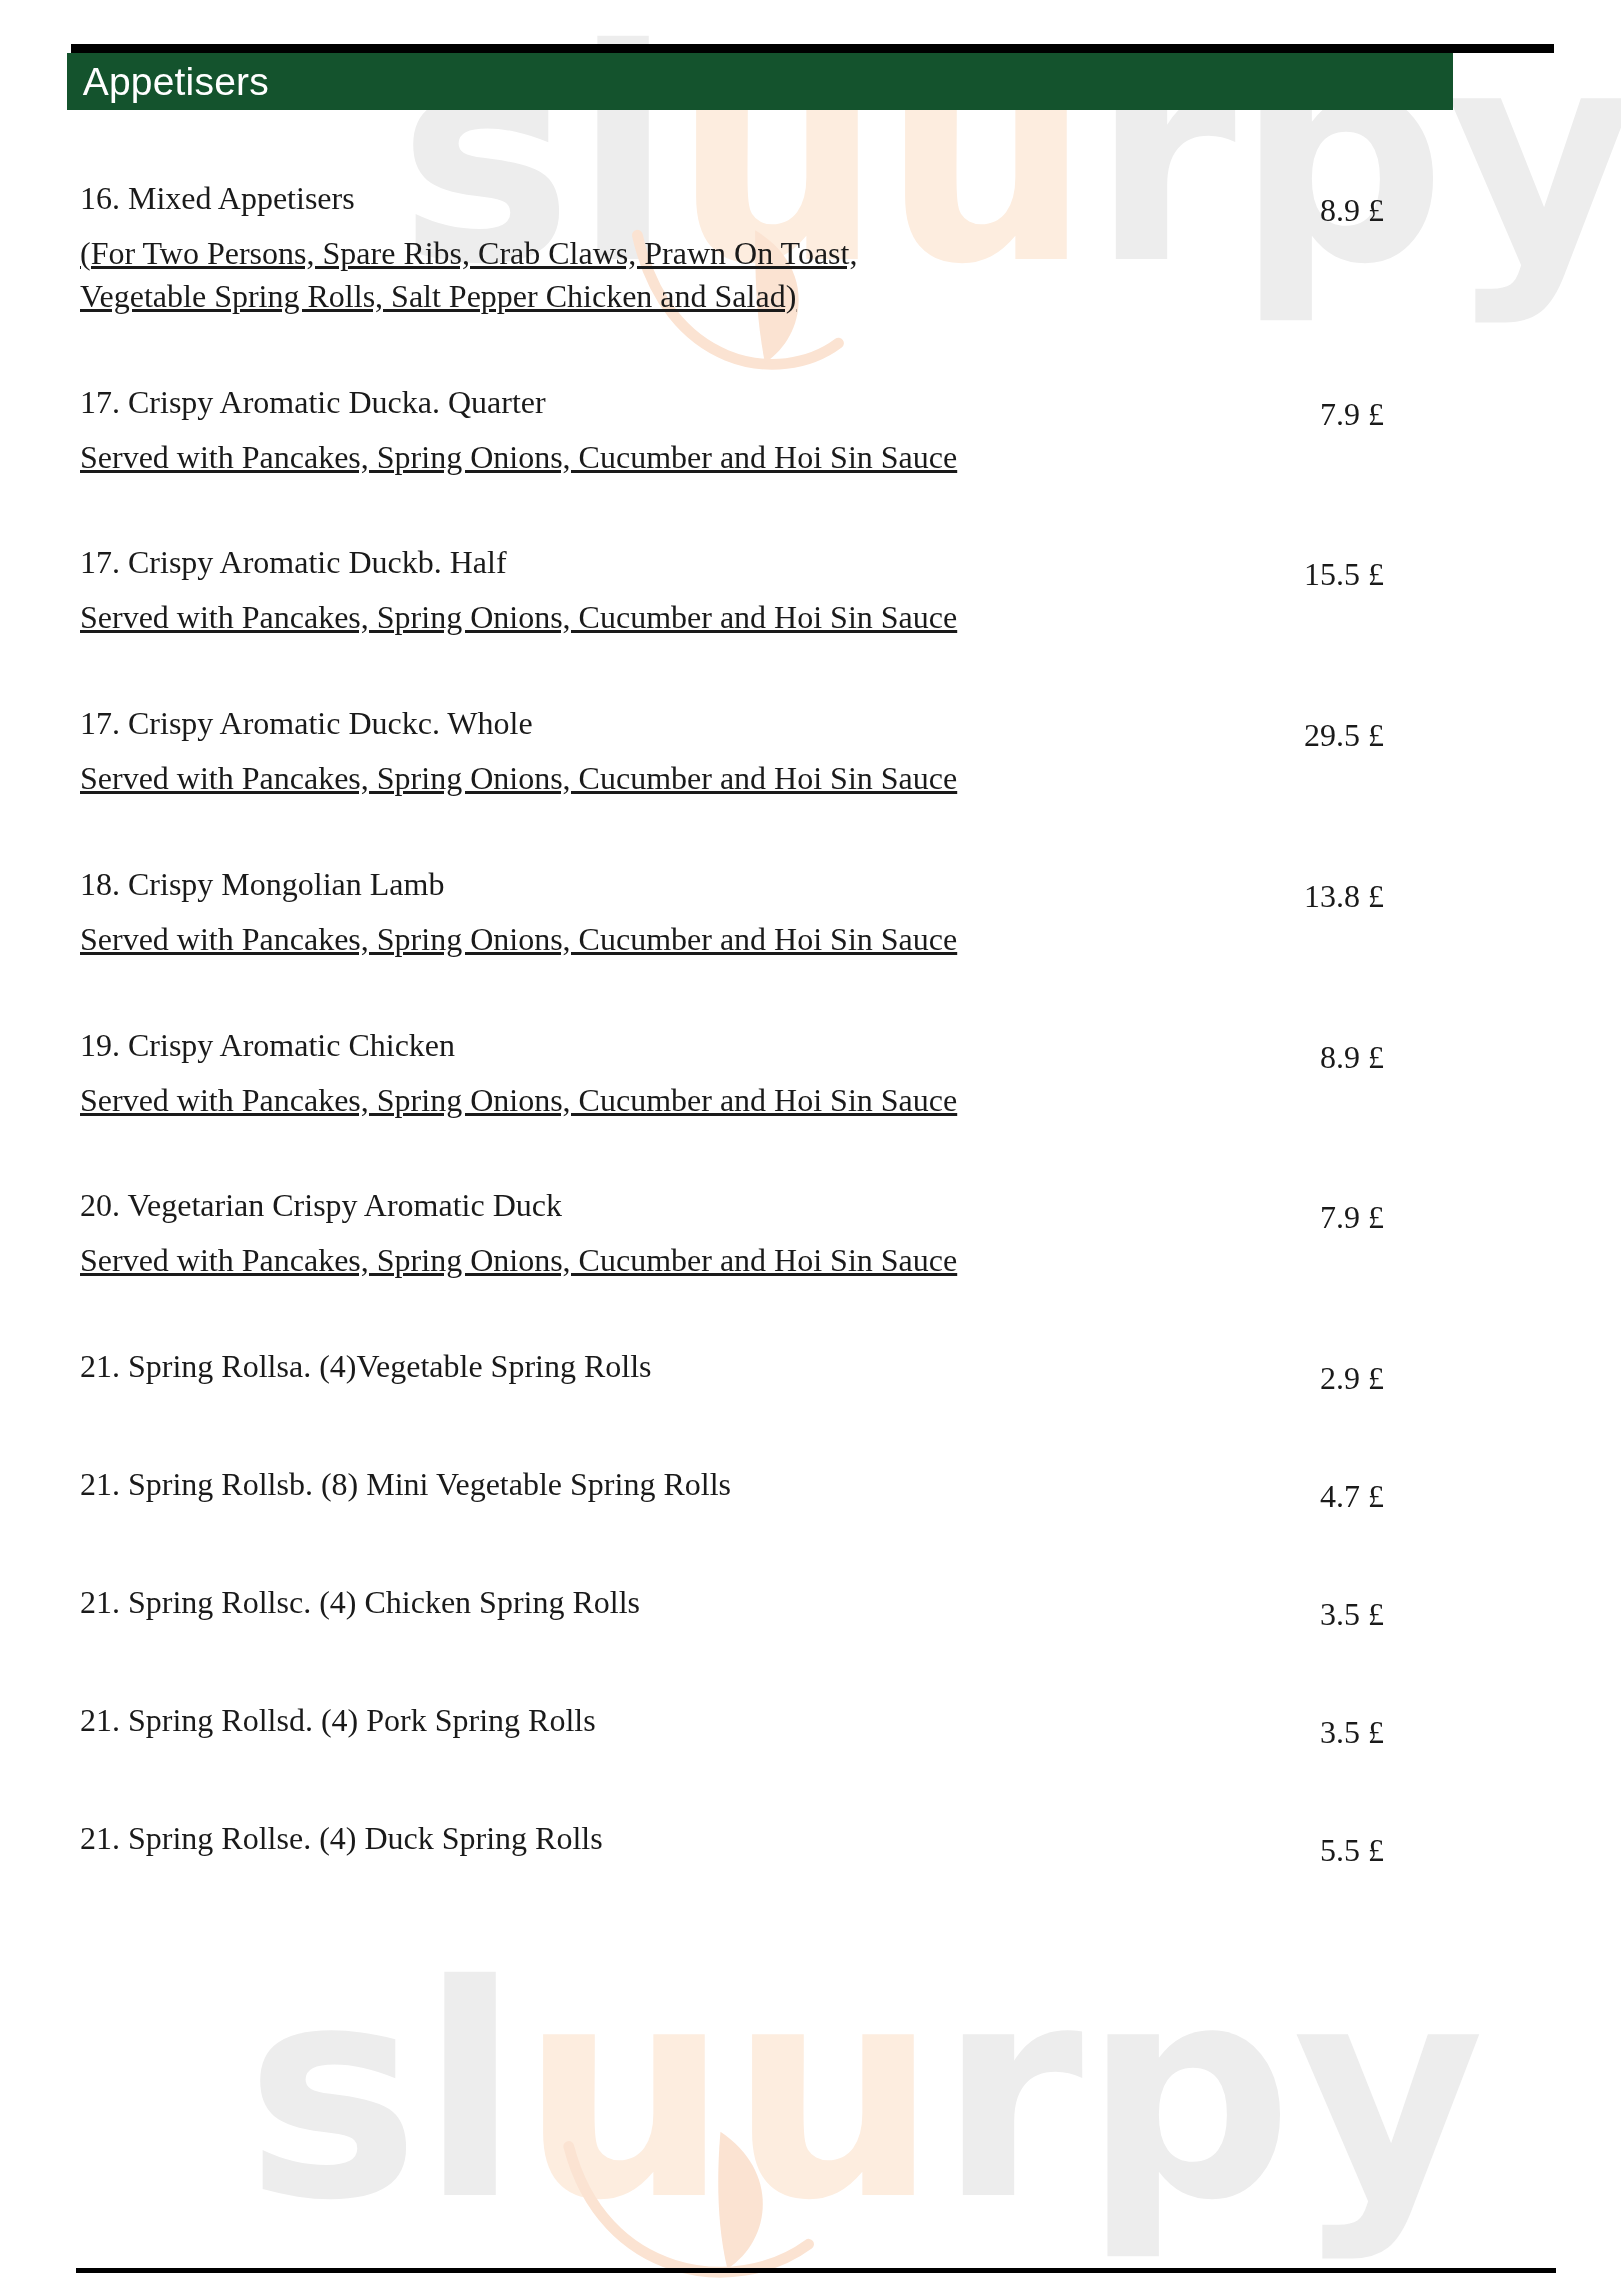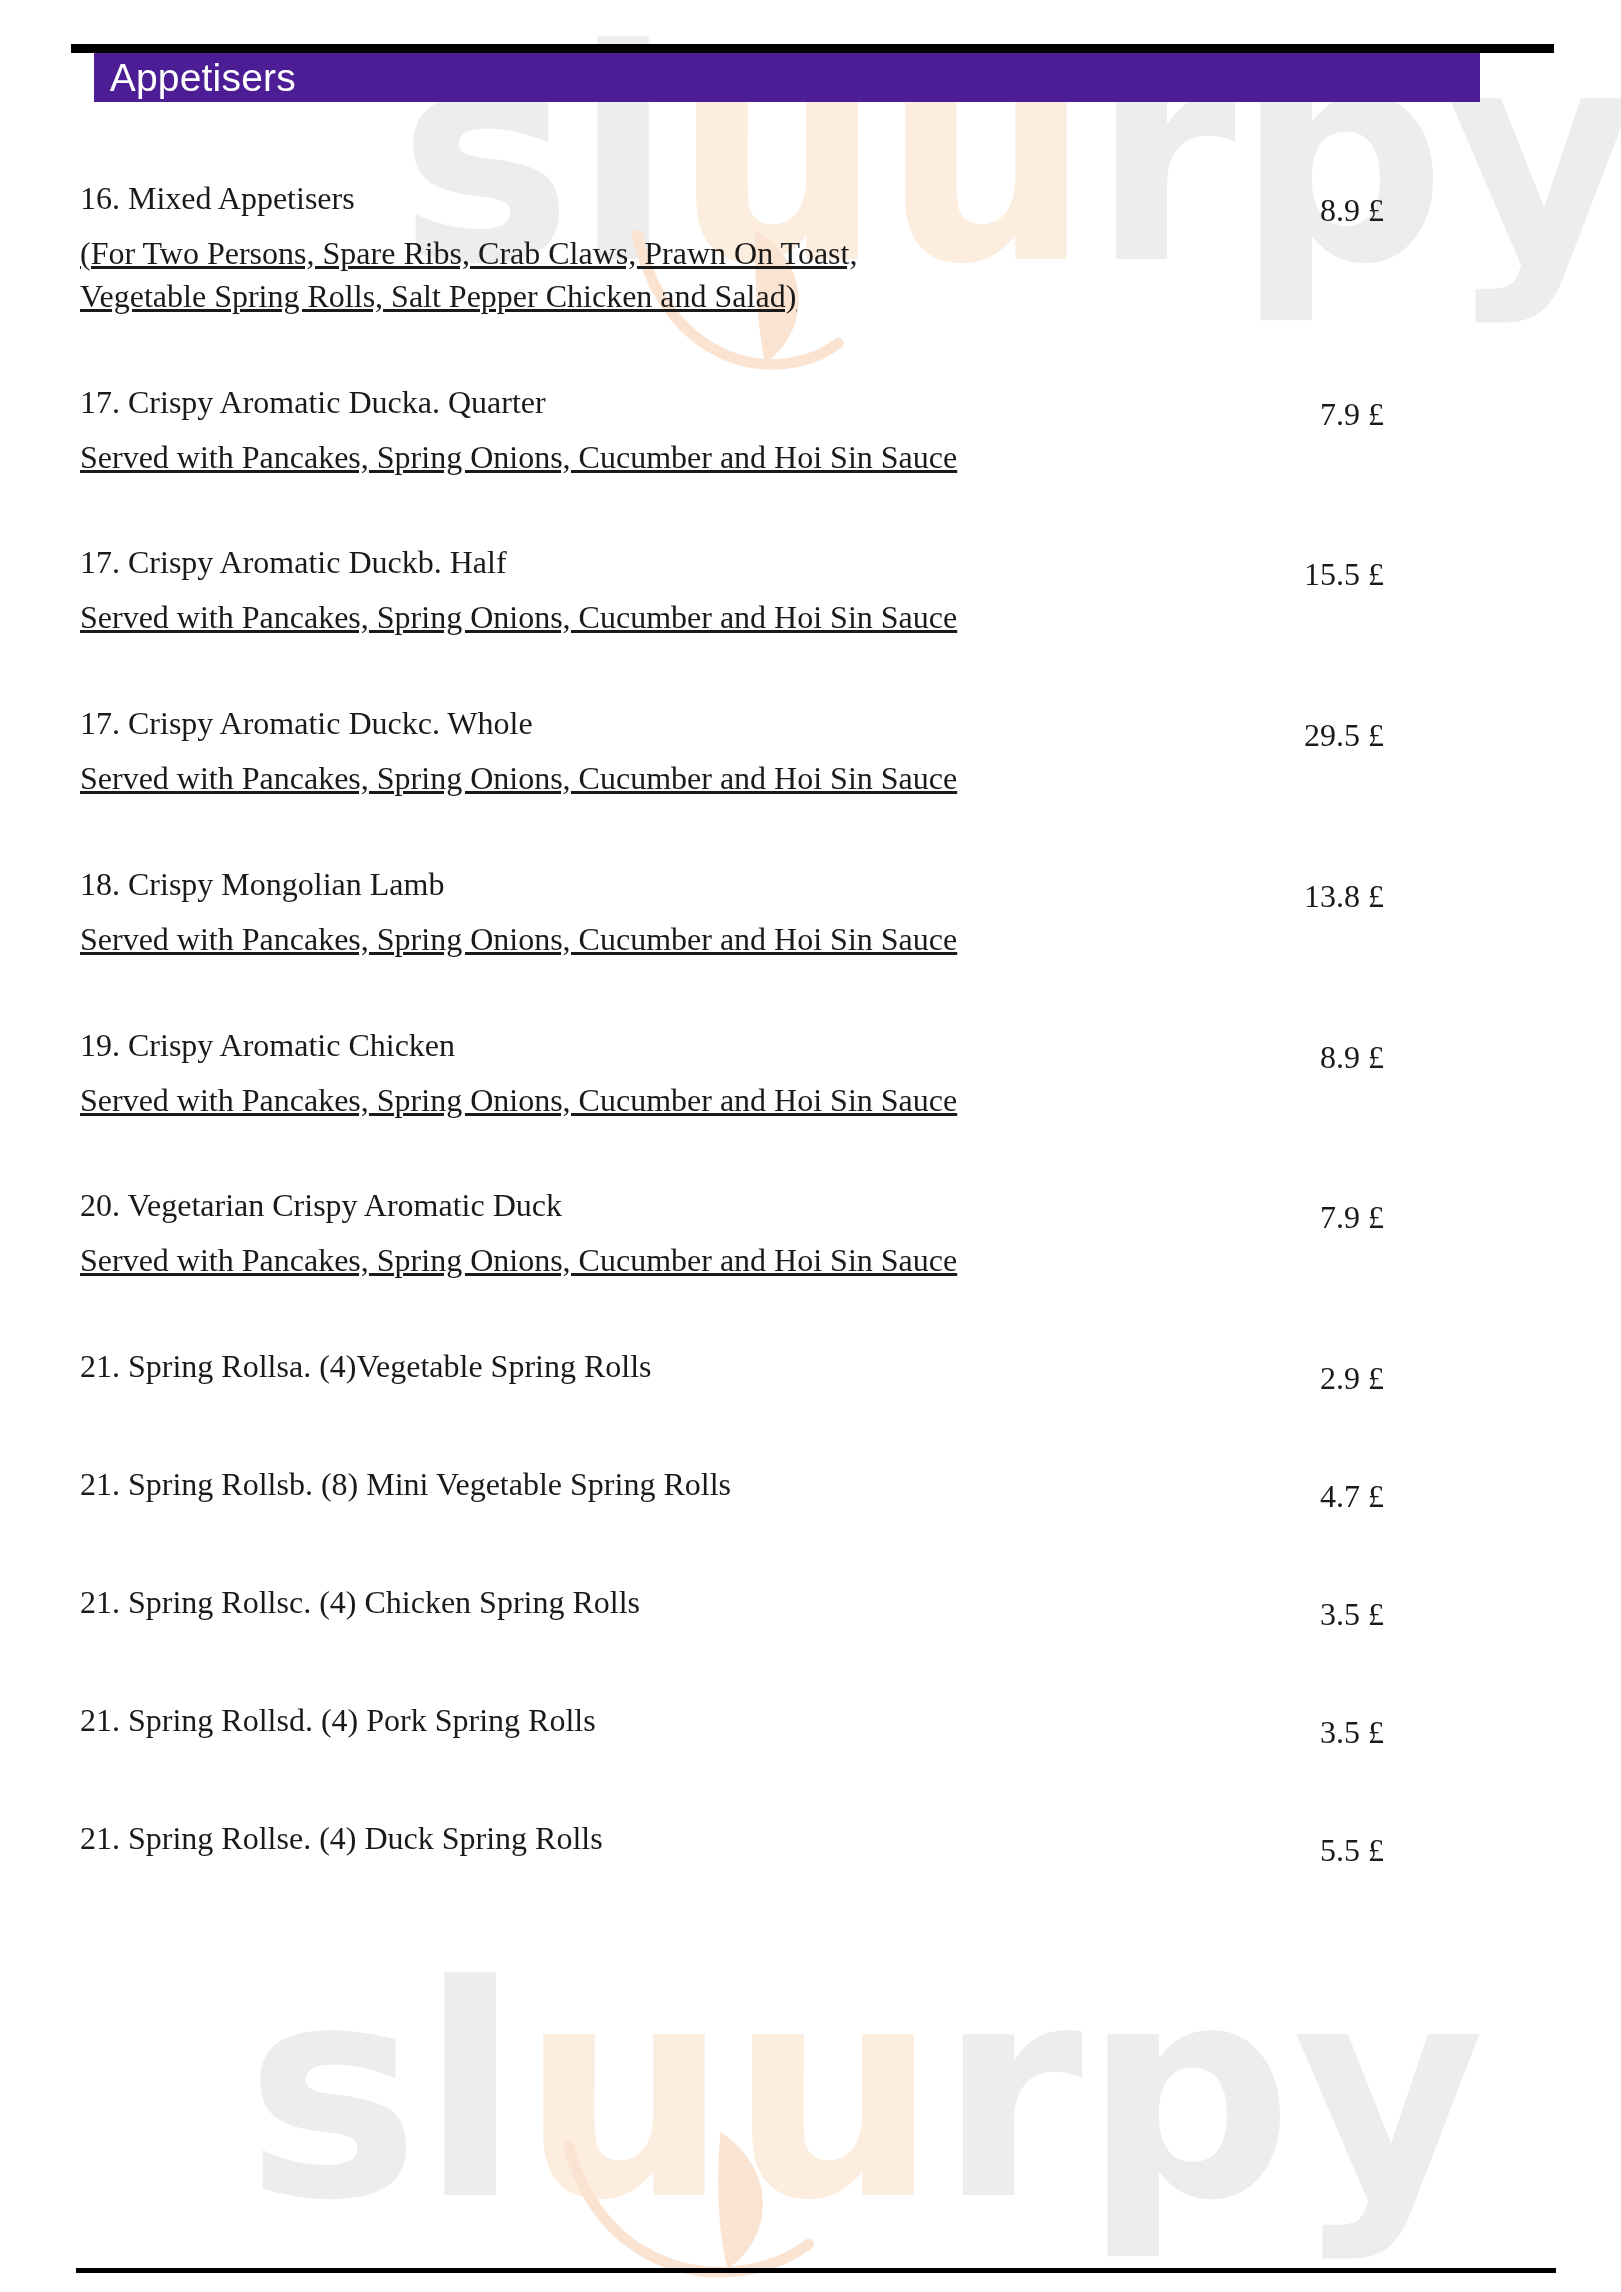--- a/index.html
+++ b/index.html
@@ -50,25 +50,25 @@
   .black-bar {
     position: absolute;
     left: 71px;
     top: 44px;
     width: 1483px;
     height: 8.8px;
     background: #000000;
   }
   .section-banner {
     position: absolute;
-    left: 94px;
+    left: 67px;
     top: 53px;
     width: 1386px;
-    height: 49px;
-    background: #4c1d95;
+    height: 57px;
+    background: #14532d;
   }
   .section-title {
     position: absolute;
     left: 15.7px;
     top: 50%;
     transform: translateY(-52%);
     color: #ffffff;
     font-family: "Liberation Sans", "DejaVu Sans", sans-serif;
     font-size: 39px;
     font-weight: 400;

